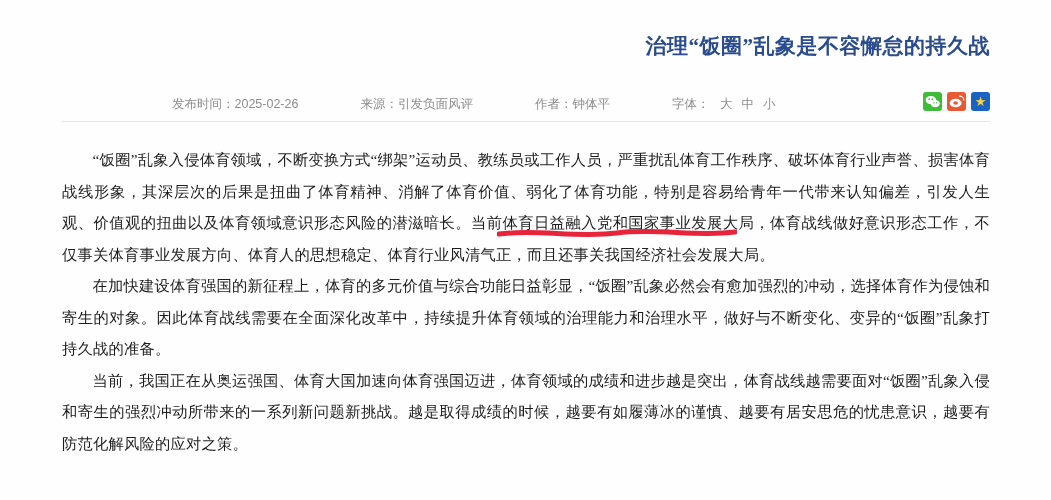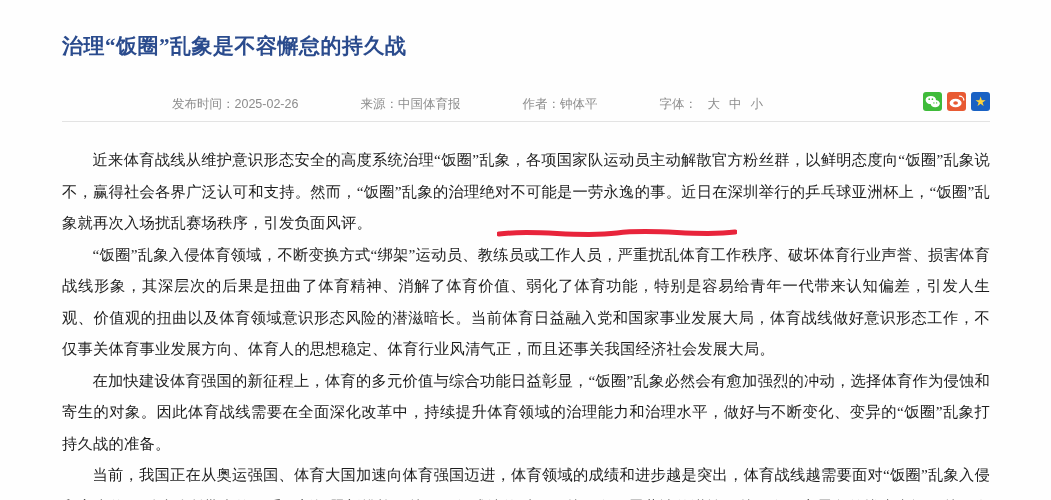--- a/index.html
+++ b/index.html
@@ -21,21 +21,21 @@
     background: #fefefe;
     box-sizing: border-box;
   }
   .article {
     position: absolute;
     left: 62px;
     top: 0;
     width: 928px;
   }
   .title {
-    text-align: left;
+    text-align: right;
     font-size: 21px;
     font-weight: bold;
     color: #2a4b8d;
     letter-spacing: 0.5px;
     padding-top: 32px;
     font-family: "Liberation Serif", serif;
   }
   .meta-row {
     display: flex;
     align-items: center;
@@ -119,21 +119,21 @@
   <div class="article">
 
     <div class="title">治理“饭圈”乱象是不容懈怠的持久战</div>
 
     <div class="meta-row">
       <span class="meta-item">
         <span class="lbl">发布时间：</span><span class="val">2025-02-26</span>
       </span>
       <span class="meta-gap-1"></span>
       <span class="meta-item">
-        <span class="lbl">来源：</span><span class="val">中国体育报</span>
+        <span class="lbl">来源：</span><span class="val">引发负面风评</span>
       </span>
       <span class="meta-gap-2"></span>
       <span class="meta-item">
         <span class="lbl">作者：</span><span class="val">钟体平</span>
       </span>
       <span class="meta-gap-3"></span>
       <span class="meta-item">
         <span class="lbl">字体：</span>
         <span class="fontsize-opts">
           <span>大</span>
@@ -162,21 +162,20 @@
         </span>
         <span class="share-icon icon-star">
           <span class="glyph">★</span>
         </span>
       </span>
     </div>
 
     <div class="divider"></div>
 
     <div class="body-text">
-      <p>近来体育战线从维护意识形态安全的高度系统治理“饭圈”乱象，各项国家队运动员主动解散官方粉丝群，以鲜明态度向“饭圈”乱象说不，赢得社会各界广泛认可和支持。然而，“饭圈”乱象的治理绝对不可能是一劳永逸的事。近日在深圳举行的乒乓球亚洲杯上，“饭圈”乱象就再次入场扰乱赛场秩序，引发负面风评。</p>
       <p>“饭圈”乱象入侵体育领域，不断变换方式“绑架”运动员、教练员或工作人员，严重扰乱体育工作秩序、破坏体育行业声誉、损害体育战线形象，其深层次的后果是扭曲了体育精神、消解了体育价值、弱化了体育功能，特别是容易给青年一代带来认知偏差，引发人生观、价值观的扭曲以及体育领域意识形态风险的潜滋暗长。当前体育日益融入党和国家事业发展大局，体育战线做好意识形态工作，不仅事关体育事业发展方向、体育人的思想稳定、体育行业风清气正，而且还事关我国经济社会发展大局。</p>
       <p>在加快建设体育强国的新征程上，体育的多元价值与综合功能日益彰显，“饭圈”乱象必然会有愈加强烈的冲动，选择体育作为侵蚀和寄生的对象。因此体育战线需要在全面深化改革中，持续提升体育领域的治理能力和治理水平，做好与不断变化、变异的“饭圈”乱象打持久战的准备。</p>
       <p>当前，我国正在从奥运强国、体育大国加速向体育强国迈进，体育领域的成绩和进步越是突出，体育战线越需要面对“饭圈”乱象入侵和寄生的强烈冲动所带来的一系列新问题新挑战。越是取得成绩的时候，越要有如履薄冰的谨慎、越要有居安思危的忧患意识，越要有防范化解风险的应对之策。</p>
 
     </div>
 
   </div>
 
   <svg class="scribble" viewBox="0 0 240 11" preserveAspectRatio="none">
     <path d="M2 6 C 40 1, 80 10, 120 5 S 200 9, 238 4" stroke="#e8243b" stroke-width="5" fill="none" stroke-linecap="round"></path>

